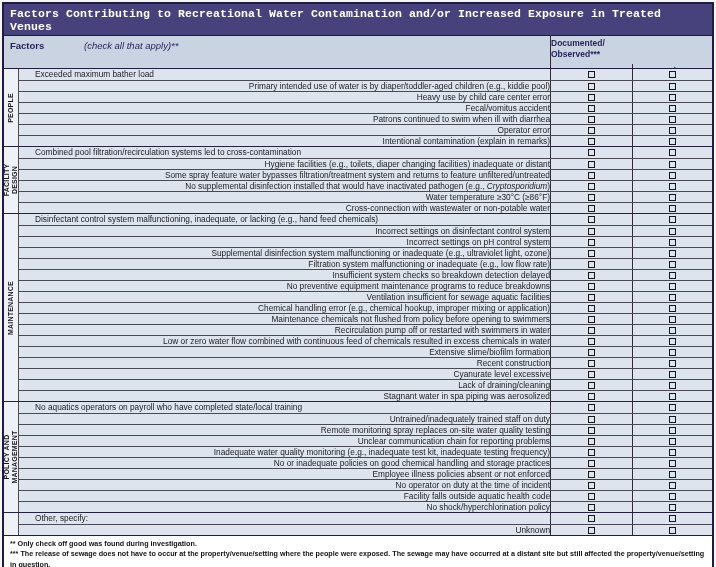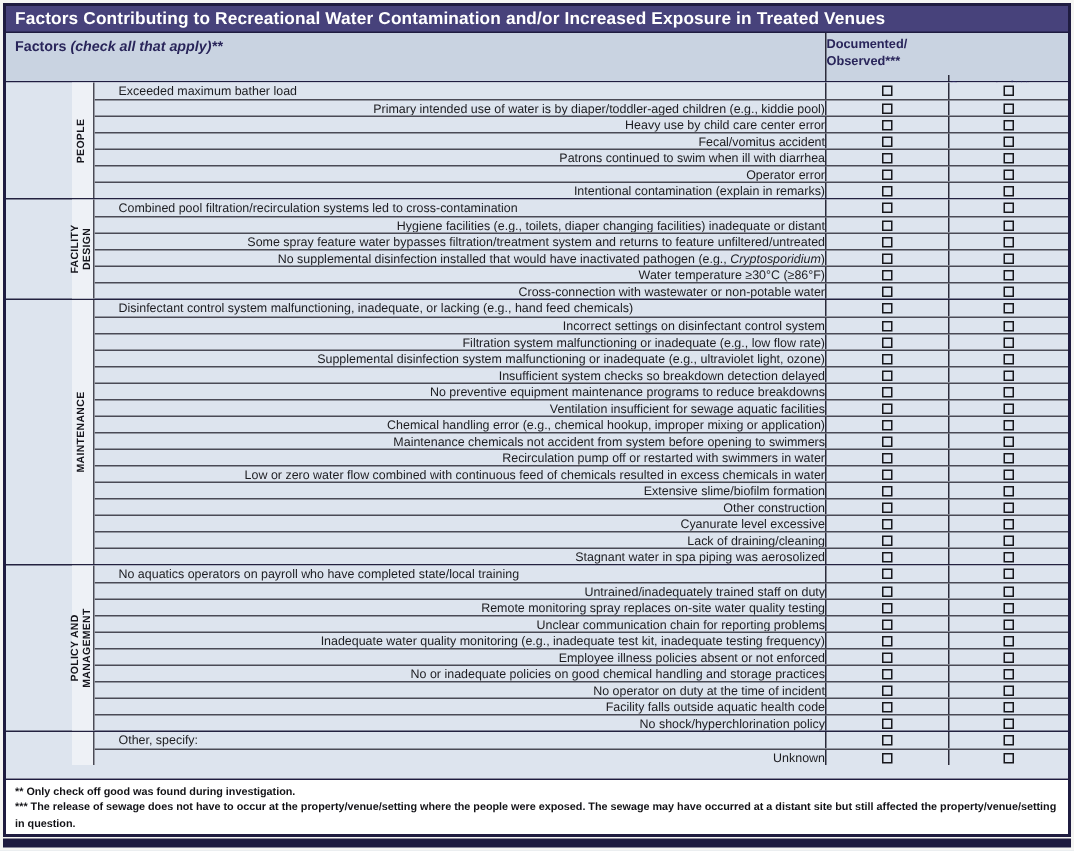--- a/index.html
+++ b/index.html
@@ -1,32 +1,32 @@
 <!DOCTYPE html>
 <html><head>
 <meta charset="utf-8">
 <style>
   * { margin:0; padding:0; box-sizing:border-box; }
   html,body { width:716px; height:567px; background:#f2f2f0; font-family:"Liberation Sans", sans-serif; }
   .page { width:716px; height:567px; padding:2px; background:#f5f5f3; display:flex; flex-direction:column; }
   .form-table { border:2px solid #1f1c40; background:#fff; display:flex; flex-direction:column; flex:1 1 auto; }
 
   .title-bar { background:#47427b; color:#ffffff; font-weight:bold; font-size:11.5px;
-    padding:3px 6px 2px 6px; letter-spacing:.1px; border-bottom:1.5px solid #1f1c40; }
+    padding:3px 6px 2px 6px; letter-spacing:.1px; border-bottom:1.5px solid #1f1c40;font-family:Liberation Mono, monospace; }
 
   .col-header { display:flex; background:#c9d3e1; color:#29255a; border-bottom:1.5px solid #1f1c40; height:33px; }
   .h-factors { flex:1 1 auto; font-size:9.5px; padding:4px 0 0 6px; }
   .h-factors .b { font-weight:bold; }
-  .h-factors .i { font-weight:bold; font-style:italic; }
+  .h-factors .i { font-weight:normal; font-style:italic;margin-left:37px; }
   .h-cb { width:82px; border-left:1.2px solid #2b2b3a; font-weight:bold; font-size:8.5px;
     text-align:left; padding-top:2px; white-space:pre-line; line-height:1.25; }
   .h-cb.c2 { width:80px;margin-top:28px; }
 
   .tbody { flex:1 1 auto; display:flex; flex-direction:column; background:#dde4ee; }
-  .section { display:flex;padding-left:44px; }
+  .section { display:flex; }
   .section + .section { border-top:1.6px solid #23213f; }
   .labelcol { width:15px; position:relative; background:#eef1f6; border-right:1px solid #4a4a55; }
   .vtext { position:absolute; top:50%; left:50%; transform:translate(-50%,-50%) rotate(-90deg);
     font-weight:bold; font-size:7px; line-height:1.12; color:#15151c; white-space:pre; text-align:center; letter-spacing:.2px; }
   .rows { flex:1 1 auto; display:flex; flex-direction:column; }
   .row { display:flex; height:11px; background:#dde4ee; }
   .row + .row { border-top:1px solid #4a4a55;text-align:right; }
   .factor { flex:1 1 auto; font-size:8.3px; color:#1c1c20; padding-left:16px; line-height:10px;
     white-space:nowrap; overflow:hidden; }
   .cbcell { width:82px; border-left:1.2px solid #2b2b3a; display:flex; align-items:center; justify-content:center; }
@@ -205,38 +205,47 @@
             <div class="row">
               <div class="factor">Incorrect settings on disinfectant control system</div>
               <div class="cbcell c1">
                 <span class="cb"></span>
               </div>
               <div class="cbcell c2">
                 <span class="cb"></span>
               </div>
             </div>
             <div class="row">
+              <div class="factor">Incorrect settings on pH control system</div>
+              <div class="cbcell c1">
+                <span class="cb"></span>
+              </div>
+              <div class="cbcell c2">
+                <span class="cb"></span>
+              </div>
+            </div>
+            <div class="row">
+              <div class="factor">Supplemental disinfection system malfunctioning or inadequate (e.g., ultraviolet light, ozone)</div>
+              <div class="cbcell c1">
+                <span class="cb"></span>
+              </div>
+              <div class="cbcell c2">
+                <span class="cb"></span>
+              </div>
+            </div>
+            <div class="row">
               <div class="factor">Filtration system malfunctioning or inadequate (e.g., low flow rate)</div>
               <div class="cbcell c1">
                 <span class="cb"></span>
               </div>
               <div class="cbcell c2">
                 <span class="cb"></span>
               </div>
             </div>
             <div class="row">
-              <div class="factor">Supplemental disinfection system malfunctioning or inadequate (e.g., ultraviolet light, ozone)</div>
-              <div class="cbcell c1">
-                <span class="cb"></span>
-              </div>
-              <div class="cbcell c2">
-                <span class="cb"></span>
-              </div>
-            </div>
-            <div class="row">
               <div class="factor">Insufficient system checks so breakdown detection delayed</div>
               <div class="cbcell c1">
                 <span class="cb"></span>
               </div>
               <div class="cbcell c2">
                 <span class="cb"></span>
               </div>
             </div>
             <div class="row">
               <div class="factor">No preventive equipment maintenance programs to reduce breakdowns</div>
@@ -259,21 +268,21 @@
             <div class="row">
               <div class="factor">Chemical handling error (e.g., chemical hookup, improper mixing or application)</div>
               <div class="cbcell c1">
                 <span class="cb"></span>
               </div>
               <div class="cbcell c2">
                 <span class="cb"></span>
               </div>
             </div>
             <div class="row">
-              <div class="factor">Maintenance chemicals not accident from system before opening to swimmers</div>
+              <div class="factor">Maintenance chemicals not flushed from policy before opening to swimmers</div>
               <div class="cbcell c1">
                 <span class="cb"></span>
               </div>
               <div class="cbcell c2">
                 <span class="cb"></span>
               </div>
             </div>
             <div class="row">
               <div class="factor">Recirculation pump off or restarted with swimmers in water</div>
               <div class="cbcell c1">
@@ -295,21 +304,21 @@
             <div class="row">
               <div class="factor">Extensive slime/biofilm formation</div>
               <div class="cbcell c1">
                 <span class="cb"></span>
               </div>
               <div class="cbcell c2">
                 <span class="cb"></span>
               </div>
             </div>
             <div class="row">
-              <div class="factor">Other construction</div>
+              <div class="factor">Recent construction</div>
               <div class="cbcell c1">
                 <span class="cb"></span>
               </div>
               <div class="cbcell c2">
                 <span class="cb"></span>
               </div>
             </div>
             <div class="row">
               <div class="factor">Cyanurate level excessive</div>
               <div class="cbcell c1">
@@ -384,30 +393,30 @@
             <div class="row">
               <div class="factor">Inadequate water quality monitoring (e.g., inadequate test kit, inadequate testing frequency)</div>
               <div class="cbcell c1">
                 <span class="cb"></span>
               </div>
               <div class="cbcell c2">
                 <span class="cb"></span>
               </div>
             </div>
             <div class="row">
+              <div class="factor">No or inadequate policies on good chemical handling and storage practices</div>
+              <div class="cbcell c1">
+                <span class="cb"></span>
+              </div>
+              <div class="cbcell c2">
+                <span class="cb"></span>
+              </div>
+            </div>
+            <div class="row">
               <div class="factor">Employee illness policies absent or not enforced</div>
-              <div class="cbcell c1">
-                <span class="cb"></span>
-              </div>
-              <div class="cbcell c2">
-                <span class="cb"></span>
-              </div>
-            </div>
-            <div class="row">
-              <div class="factor">No or inadequate policies on good chemical handling and storage practices</div>
               <div class="cbcell c1">
                 <span class="cb"></span>
               </div>
               <div class="cbcell c2">
                 <span class="cb"></span>
               </div>
             </div>
             <div class="row">
               <div class="factor">No operator on duty at the time of incident</div>
               <div class="cbcell c1">

